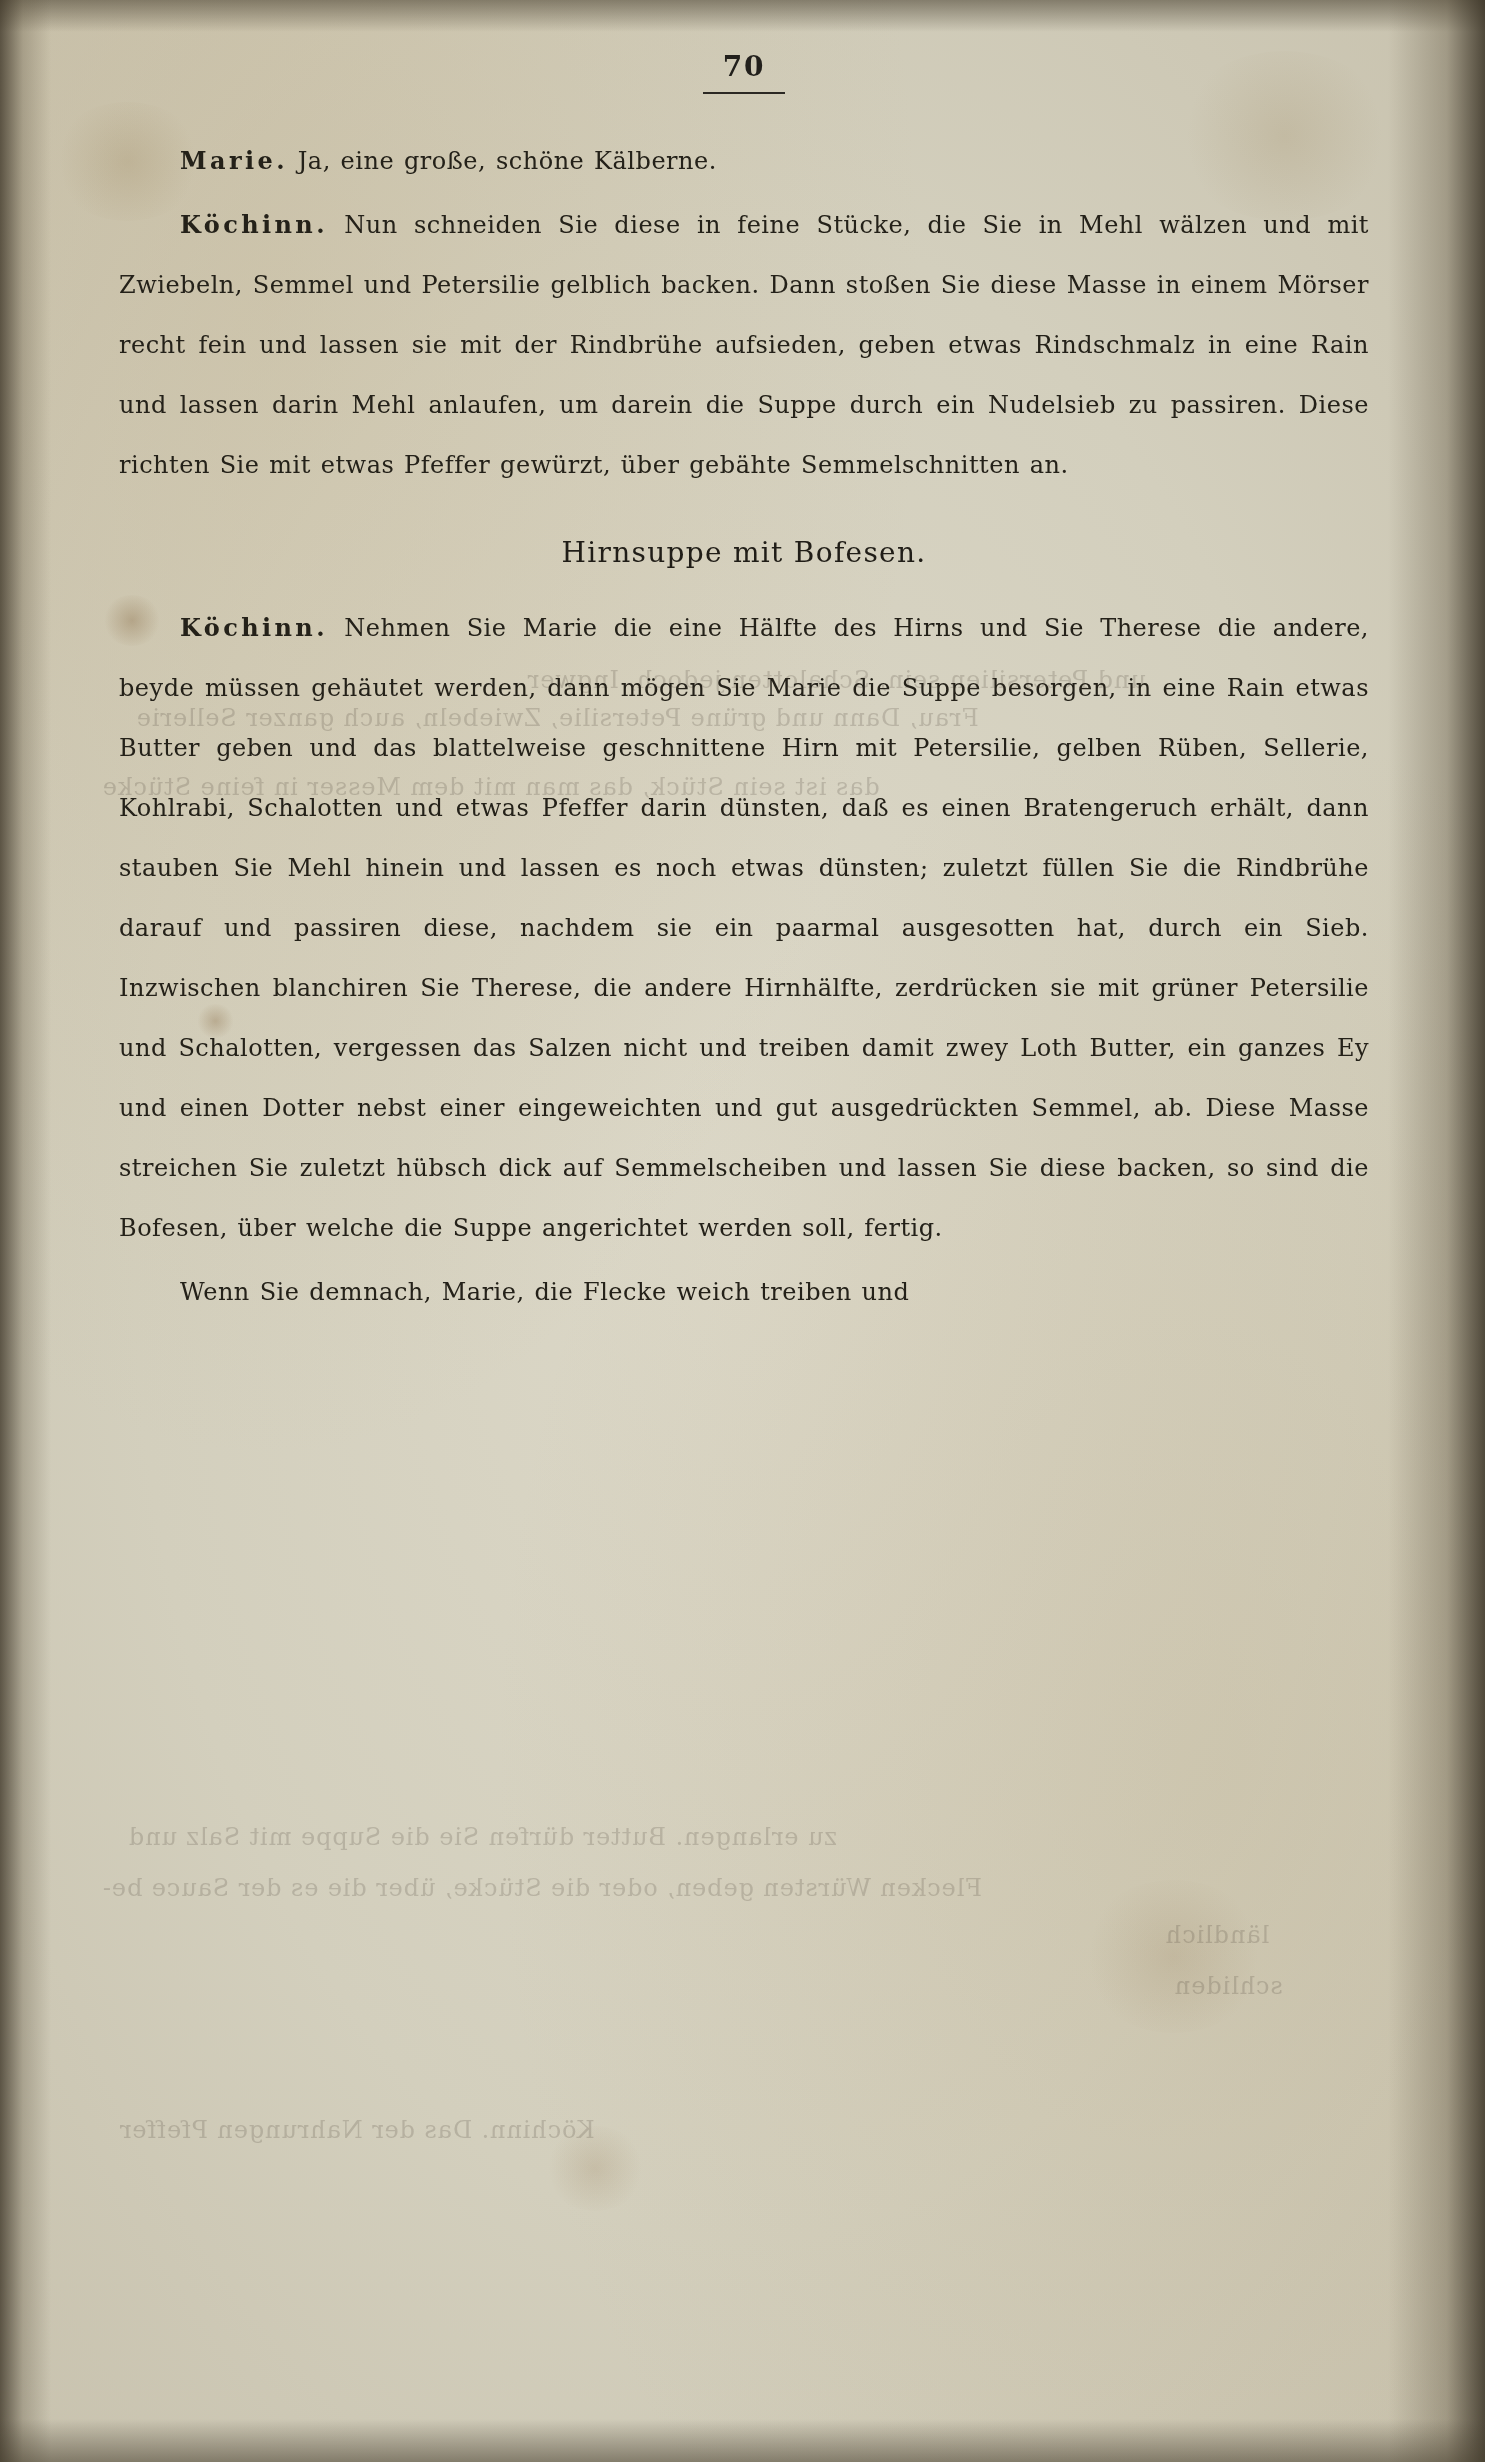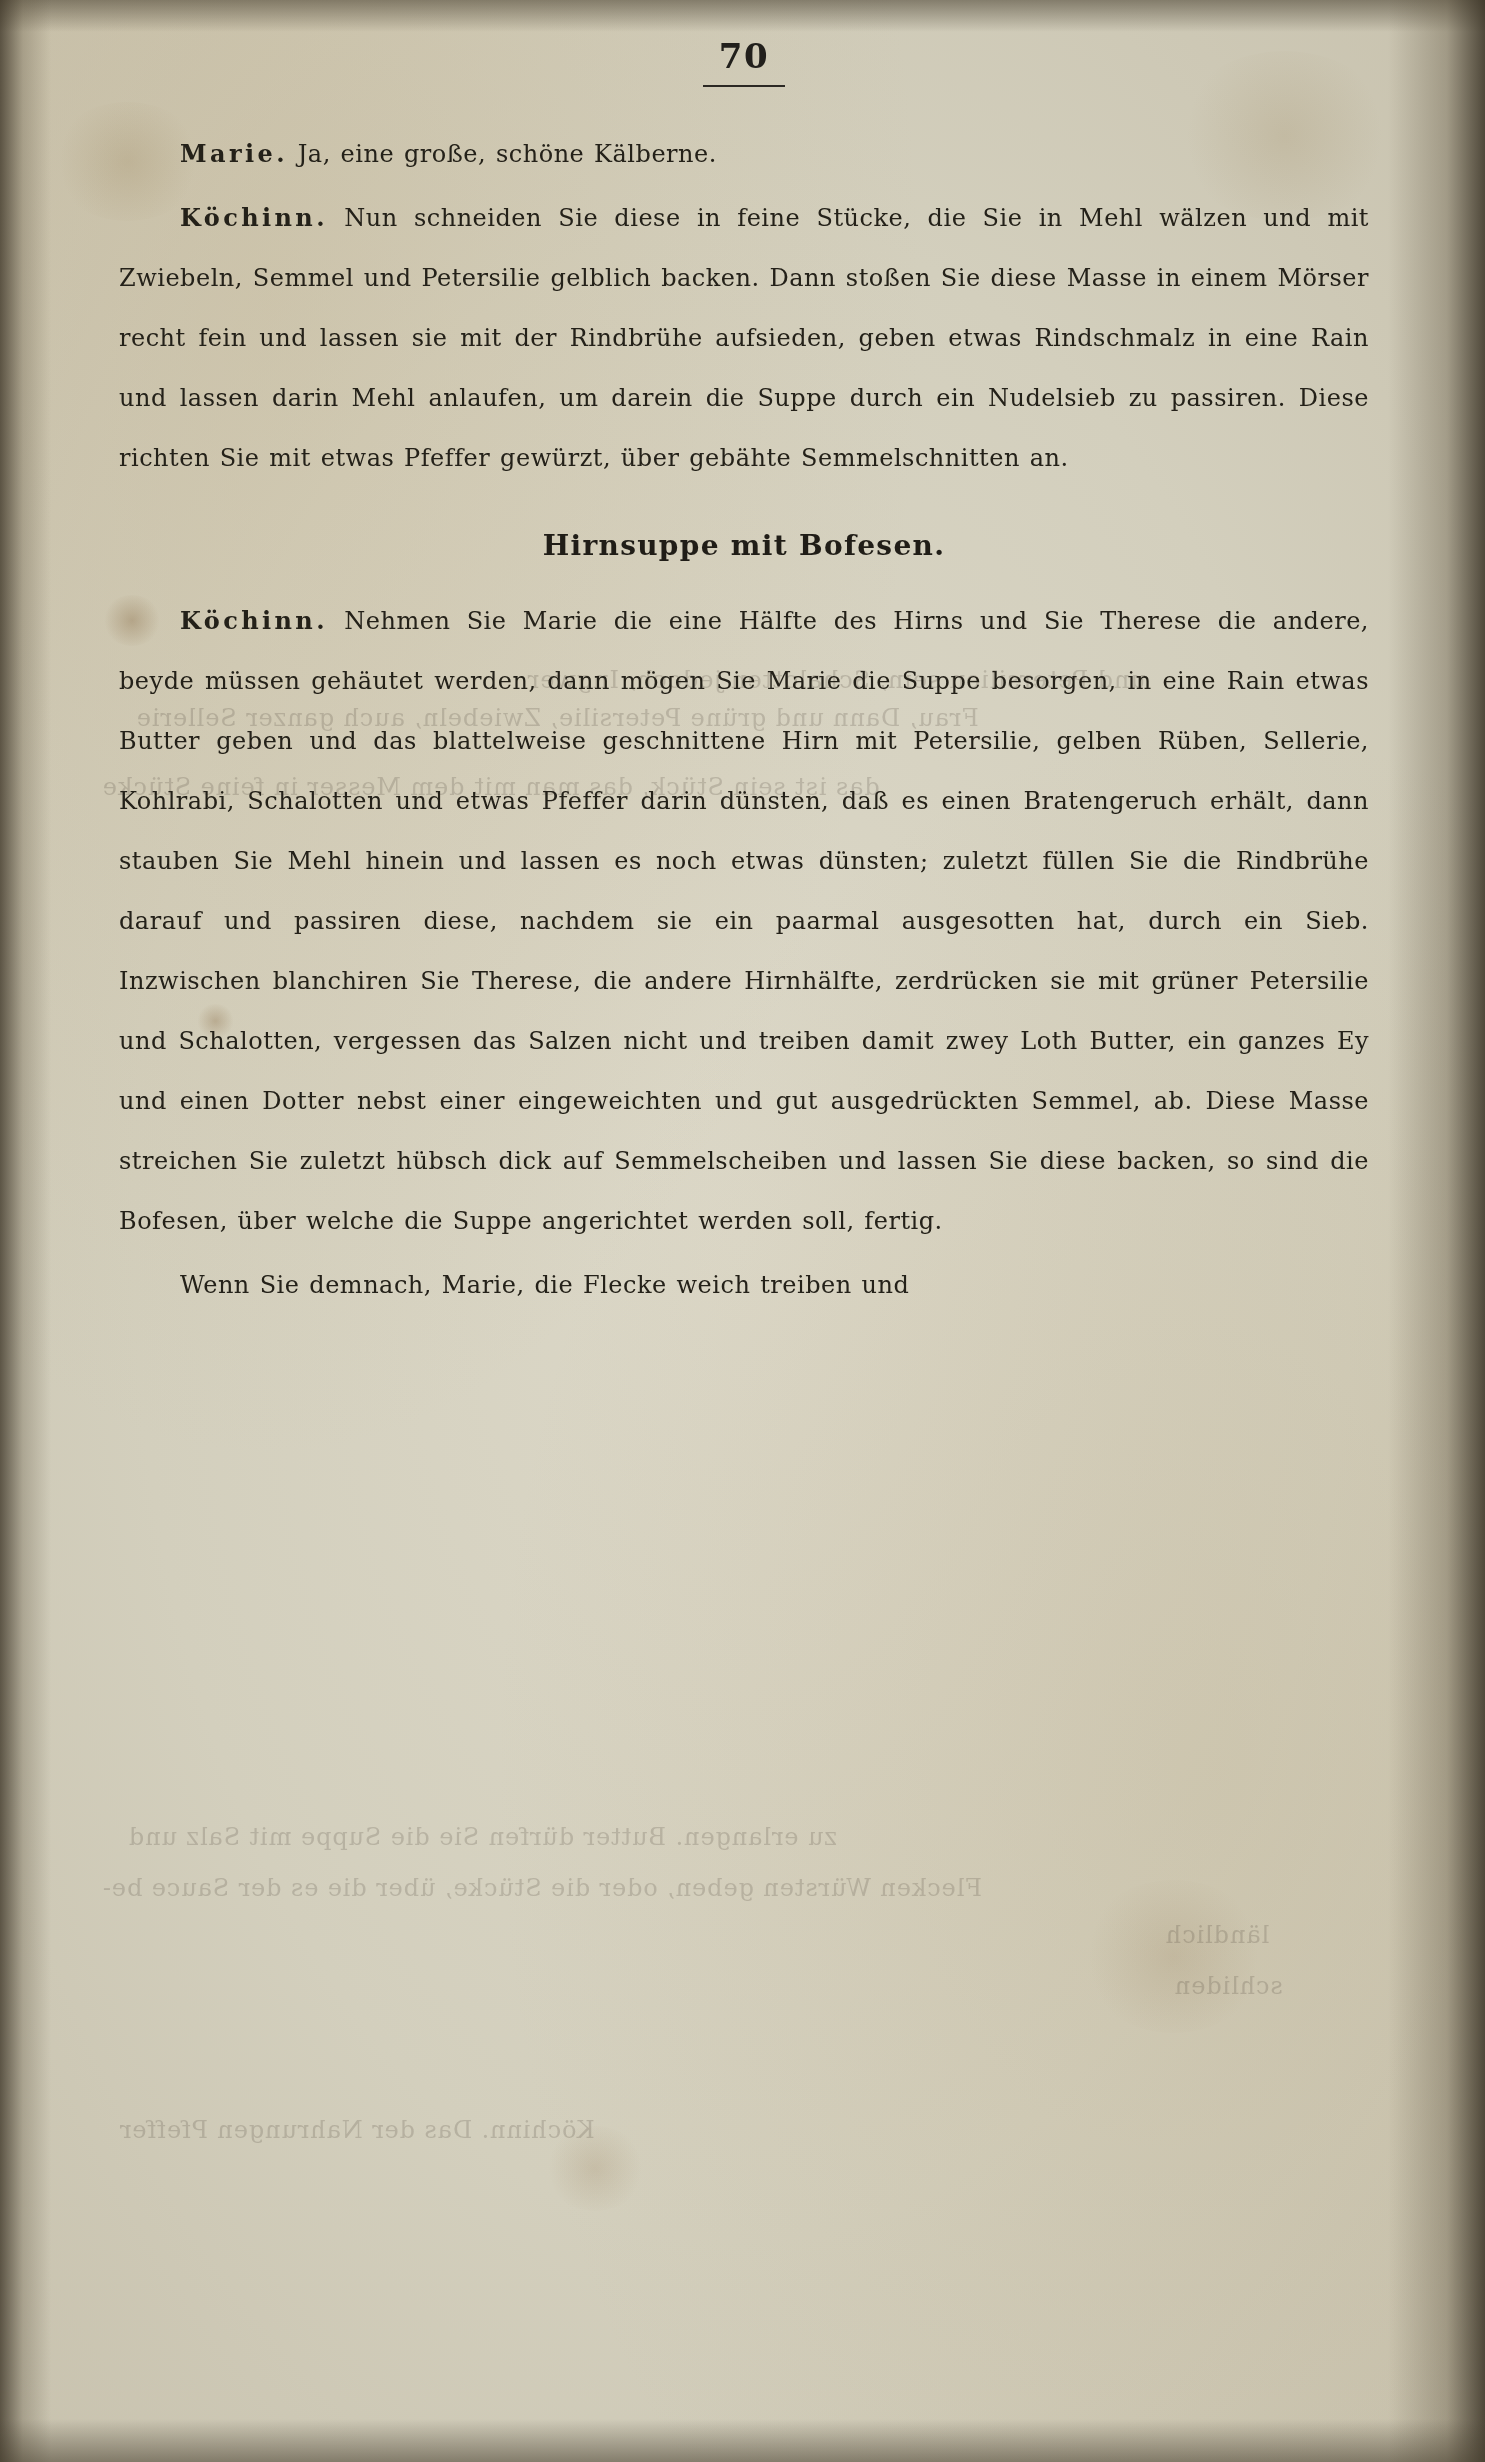--- a/index.html
+++ b/index.html
@@ -48,24 +48,24 @@
   .content {
     position: absolute;
     left: 119px;
     top: 34px;
     width: 1250px;
   }
   .folio {
     text-align: center;
     font-family: "DejaVu Serif", "Liberation Serif", serif;
     font-weight: bold;
-    font-size: 34px;
+    font-size: 28px;
     color: #22201c;
     letter-spacing: 1.7px;
-    margin-top: 2px;
+    margin-top: 16px;
   }
   .folio-rule {
     width: 82px;
     height: 2.6px;
     background: #2b2823;
     margin: 8.5px auto 0 auto;
   }
   
   .para {
     font-family: "DejaVu Serif", "Liberation Serif", serif;
@@ -80,21 +80,21 @@
   }
   .para.first { margin-top: 37px; }
   .indent { text-indent: 61px; }
   .speaker {
     font-weight: bold;
     letter-spacing: 3.4px;
   }
   .heading {
     font-family: "DejaVu Serif", "Liberation Serif", serif;
     font-size: 28px;
-    font-weight: bold;
+    font-weight: normal;
     text-align: center;
     color: #201d17;
     letter-spacing: 1.3px;
     margin: 41px 0 29px 0;
   }
   .heading.tight { margin-top: 46px; margin-bottom: 25.5px; }
   .block { margin-top: 4px; }
   
   .bleed {
     position: absolute;

